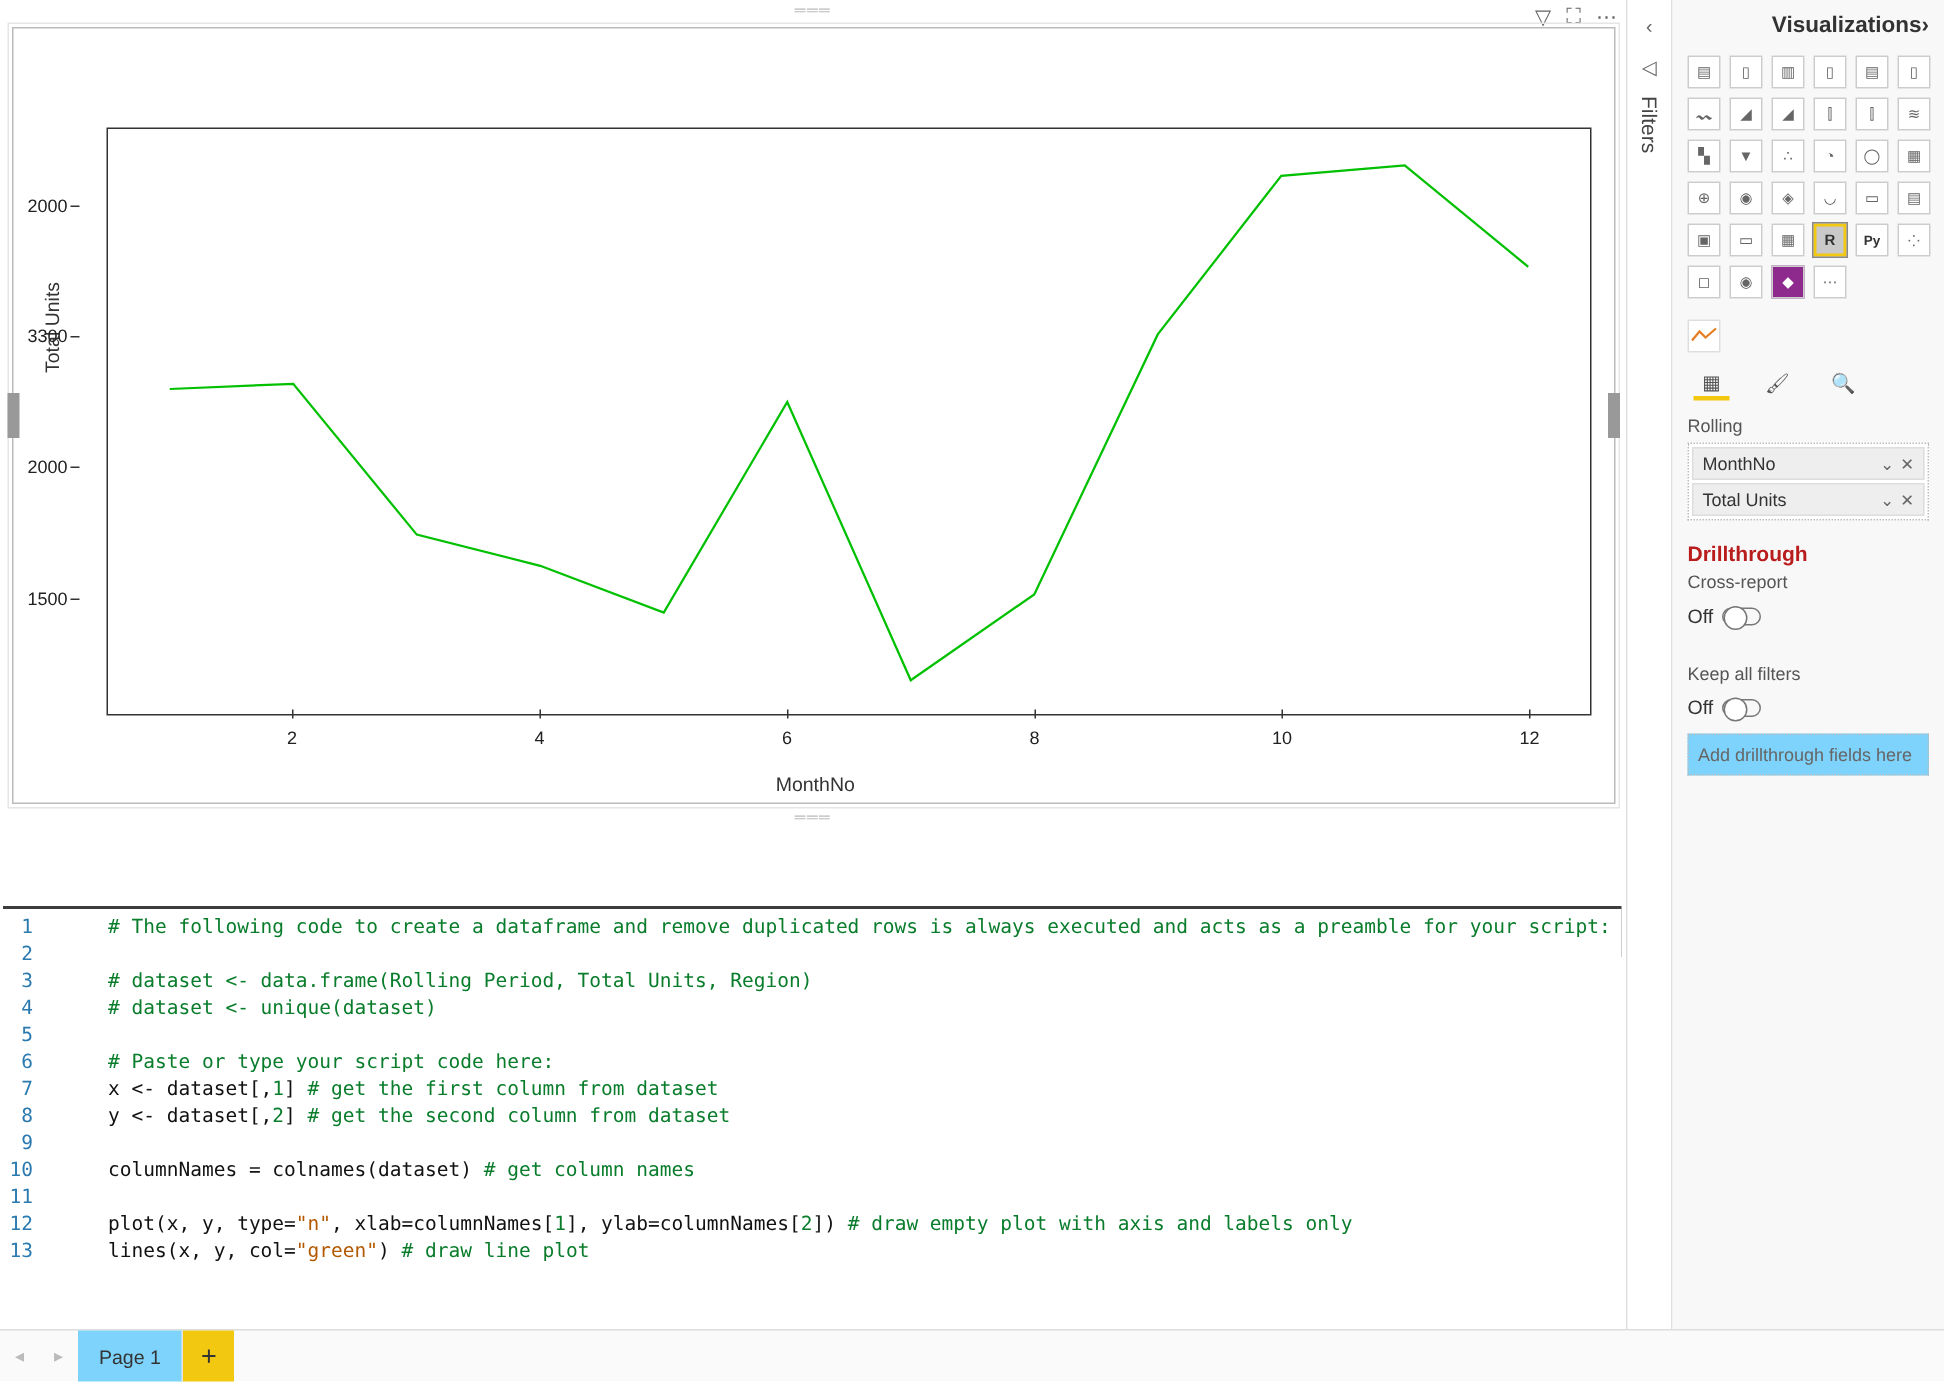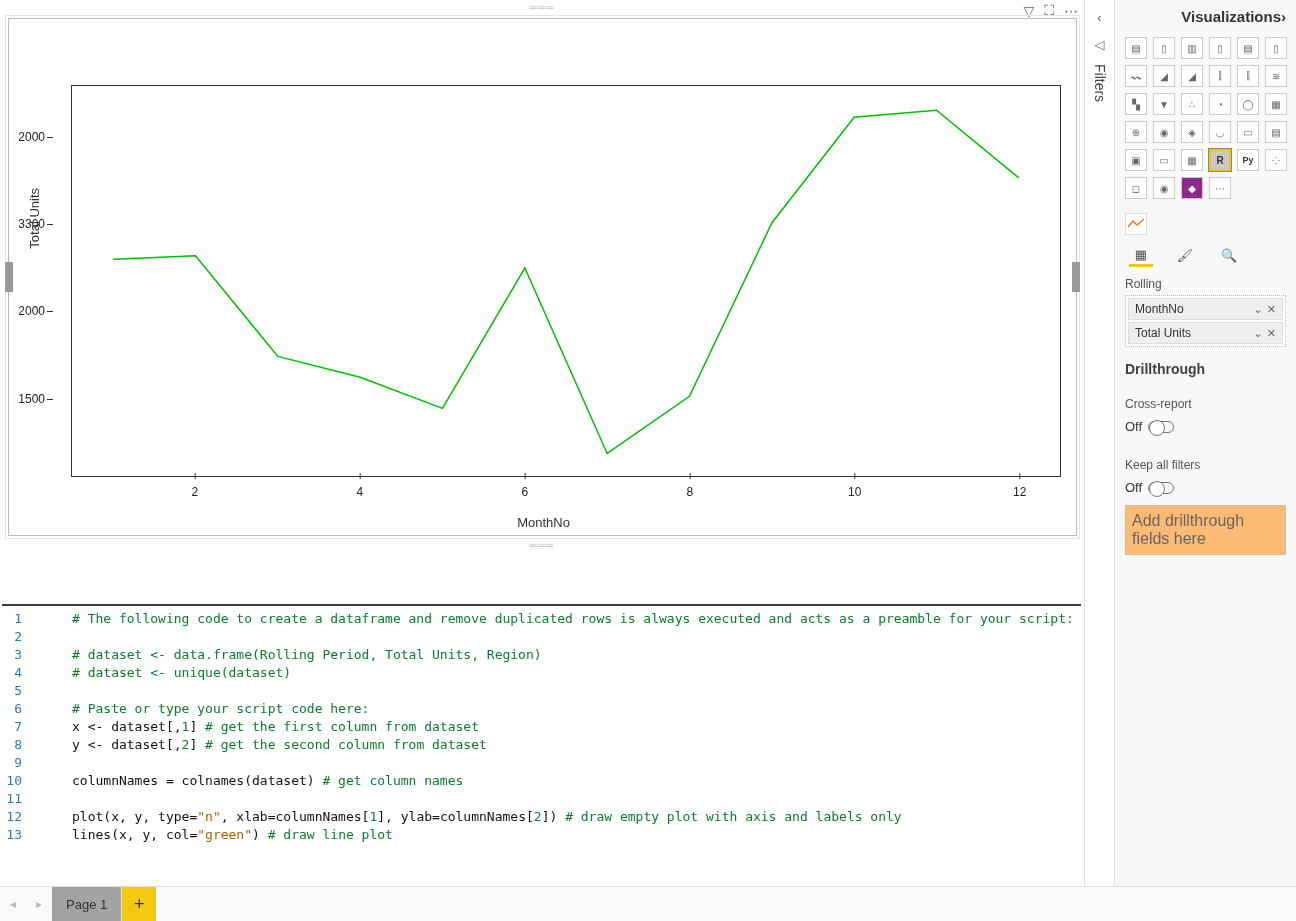--- a/index.html
+++ b/index.html
@@ -32,21 +32,21 @@
 .code-line { display: flex; }
 .lineno { width: 28px; text-align: right; padding-right: 8px; color: #2a7ab0; }
 .code-text { color: #111; margin-left: 42px; }
 .comment { color: #0a7d2c; }
 .number { color: #0a7d2c; }
 .string { color: #b35900; }
 
 .bottom-bar { position: absolute; bottom: 0; left: 0; width: 1296px; height: 35px; border-top: 1px solid #ddd; background: #fafafa; display: flex; align-items: center; }
 .nav-arrows { display: flex; }
 .nav-arrows span { width: 26px; text-align: center; color: #bbb; font-size: 12px; }
-.page-tab { padding: 0 14px; height: 35px; display: flex; align-items: center; border-right: 1px solid #e4e4e4; font-size: 13px; color: #333; background: #a3a3a3; }
+.page-tab { padding: 0 14px; height: 35px; display: flex; align-items: center; border-right: 1px solid #e4e4e4; font-size: 13px; color: #333; background: #7dd3fc; }
 .add-page { width: 34px; height: 35px; background: #f2c811; display: flex; align-items: center; justify-content: center; font-size: 18px; color: #333; }
 
 .filters-rail { position: absolute; top: 0; left: 1085px; width: 30px; height: 886px; border-right: 1px solid #e0e0e0; display: flex; flex-direction: column; align-items: center; padding-top: 10px; gap: 12px; }
 .filters-rail .chev { color: #666; }
 .filters-rail .icon { color: #666; }
 .filters-rail .vlabel { writing-mode: vertical-lr; font-size: 14px; color: #444; }
 
 .viz-panel { position: absolute; top: 0; left: 1115px; width: 181px; height: 886px; background: #f8f8f8; padding: 8px 10px; }
 .viz-header { display: flex; justify-content: flex-end; align-items: center; font-size: 15px; font-weight: 600; color: #333; margin-bottom: 12px; }
 .viz-grid { display: grid; grid-template-columns: repeat(6, 22px); gap: 6px 6px; margin-bottom: 14px; }
@@ -57,26 +57,26 @@
 .viz-icon.apps { background: #8e2a8e; color: #fff; }
 .selected-viz { margin: 6px 0 10px 0; }
 .selected-viz .mini { width: 22px; height: 22px; border: 1px solid #ddd; background: #fff; display: flex; align-items: center; justify-content: center; }
 .tabs3 { display: flex; gap: 20px; margin-bottom: 10px; padding-left: 4px; }
 .tab3 { width: 24px; height: 22px; display: flex; align-items: center; justify-content: center; color: #555; border-bottom: 2px solid transparent; }
 .tab3.active { border-bottom: 3px solid #f2c811; }
 .section-label { font-size: 12px; color: #555; margin: 6px 0 4px 0; }
 .field-well { border: 1px dotted #bbb; background: #fff; padding: 0; margin-bottom: 4px; }
 .field-pill { background: #eee; border: 1px solid #ddd; padding: 3px 6px; font-size: 12px; display: flex; justify-content: space-between; align-items: center; margin: 2px; }
 .field-pill .icons { display: flex; gap: 4px; color: #666; font-size: 11px; }
-.drill-header { font-size: 14px; font-weight: 600; color: #404040; margin: 14px 0 20px 0; }
+.drill-header { font-size: 14px; font-weight: 600; color: #b91c1c; margin: 14px 0 4px 0; }
 .toggle-row { font-size: 12px; color: #555; margin: 4px 0 6px 0; }
 .toggle { display: inline-flex; align-items: center; gap: 6px; margin-top: 2px; }
 .toggle .switch { width: 26px; height: 12px; border: 1px solid #777; border-radius: 8px; position: relative; }
 .toggle .switch::after { content: ""; position: absolute; left: 0; top: -2px; width: 14px; height: 14px; border: 1px solid #777; border-radius: 50%; background: #fff; }
-.drill-drop { border: 1px dotted #bbb; background: #fdba74; padding: 6px; font-size: 16px; color: #666; margin-top: 10px; }
+.drill-drop { border: 1px dotted #bbb; background: #7dd3fc; padding: 6px; font-size: 12px; color: #666; margin-top: 10px; }
 </style>
 </head>
 <body>
 
 <div class="main-area">
   <div class="grip-h" style="top:2px">═══</div>
   <div class="canvas-toolbar">
     <span>▽</span>
     <span>⛶</span>
     <span>⋯</span>

